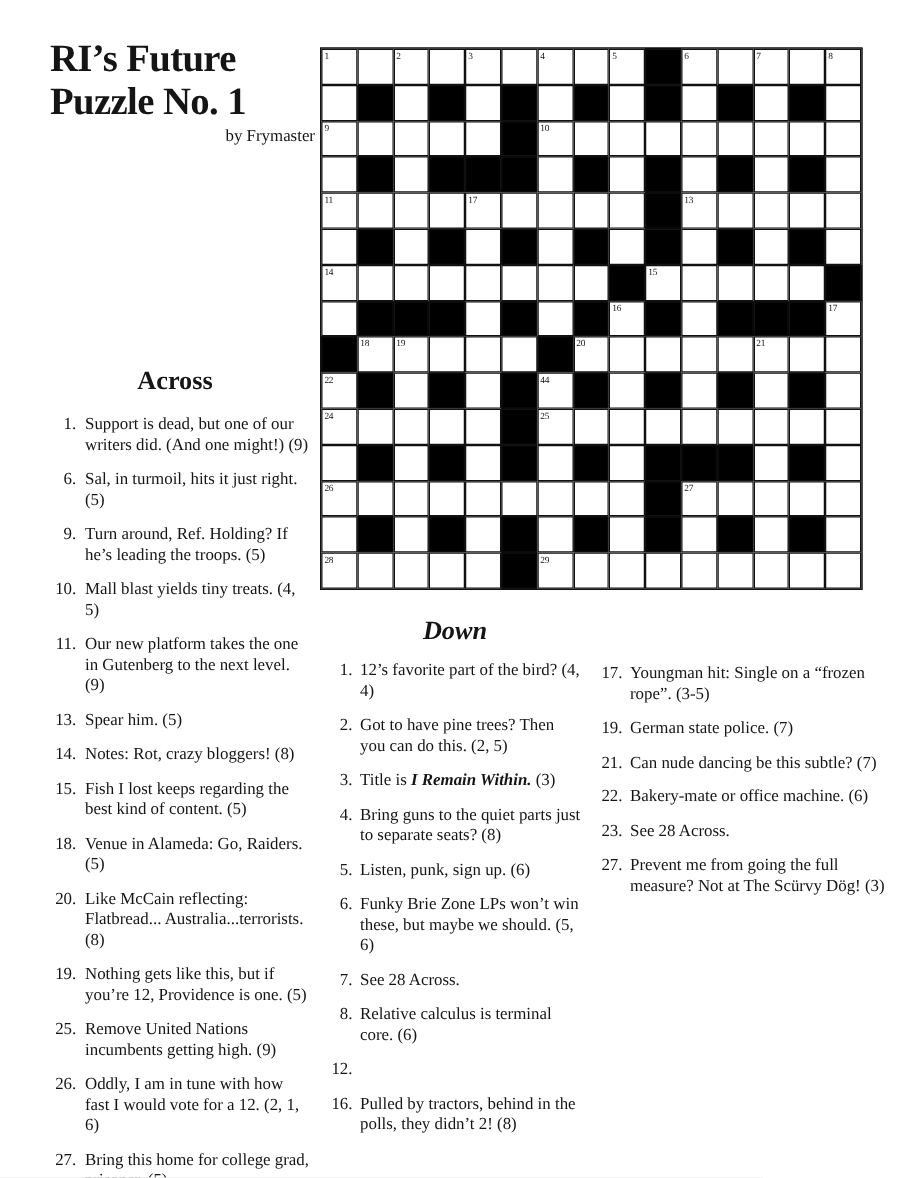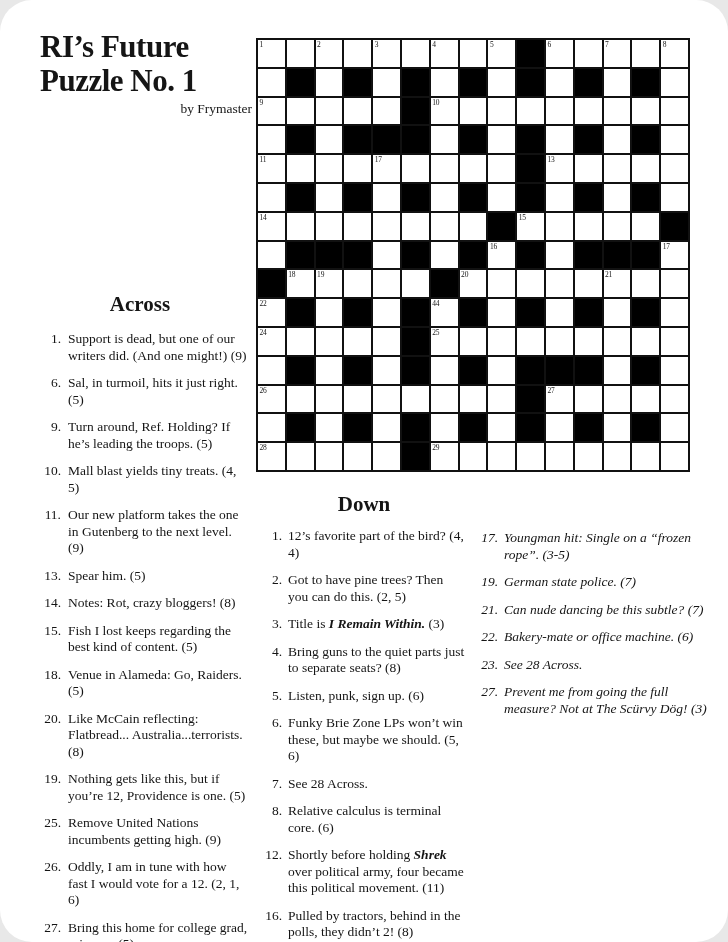--- a/index.html
+++ b/index.html
@@ -1,21 +1,20 @@
 <!DOCTYPE html>
 <html><head>
 <meta charset="utf-8">
 <style>
   html,body {margin:0; padding:0; background:#e8e8e8;}
   .page {
     position:relative; width:728px; height:942px; margin:0 auto;
     background:#ffffff; color:#151515;
     font-family:"Liberation Serif","DejaVu Serif",serif;
     overflow:hidden;
-    border-radius:32px;
   }
   
   .title-block {position:absolute; left:40px; top:30px; width:212px;}
   .title-block h1 {margin:0; font-size:31px; line-height:34px; font-weight:bold; letter-spacing:-0.5px;}
   .byline {font-size:13.5px; margin-top:3px;text-align:right;}
   
   .grid {
     position:absolute; left:256px; top:38px;
     display:grid; grid-template-columns:repeat(15,28.8px); grid-auto-rows:28.8px;
     border:1.5px solid #111; background:#111;
@@ -24,23 +23,23 @@
   .cell.black {background:#000000;}
   .cellnum {
     position:absolute; top:0px; left:1.5px;
     font-size:7.5px; line-height:9px; letter-spacing:-0.2px;
     font-family:"Liberation Serif","DejaVu Serif",serif; color:#151515;
   }
   
   h2 {margin:0; font-size:21px; line-height:25px; font-weight:bold; text-align:center; letter-spacing:0;}
   .across-section {position:absolute; left:32px; top:260px; width:216px;}
   .across-section h2 {margin-bottom:14px;margin-top:32px;}
-  .down-header {position:absolute; left:262px; top:492px; width:204px;}
+  .down-header {position:absolute; left:262px; top:492px; width:204px;font-style:italic;}
   .down-left  {position:absolute; left:260px; top:528px; width:206px;}
-  .down-right {position:absolute; left:476px; top:530px; width:238px;font-style:italic;}
+  .down-right {position:absolute; left:476px; top:530px; width:238px;}
   .clue {display:flex; align-items:flex-start; font-size:13.5px; line-height:16.5px; margin-bottom:11px;}
   .clue .num {flex:none; min-width:29px; text-align:right; padding-right:7px; white-space:nowrap;}
   .down-left .clue .num, .down-right .clue .num {min-width:22px; padding-right:6px;}
   .clue .txt {flex:1;}
   .it {font-style:italic;font-weight:bold;}
 </style>
 </head>
 <body>
 
 <div class="page">
@@ -433,21 +432,20 @@
       <div class="clue">
         <span class="num">7.</span>
         <span class="txt"><span>See 28 Across.</span></span>
       </div>
       <div class="clue">
         <span class="num">8.</span>
         <span class="txt"><span>Relative calculus is terminal core. (6)</span></span>
       </div>
       <div class="clue">
         <span class="num">12.</span>
-        <span class="txt"><span>Shortly before holding </span><span class="it">Shrek</span><span> over political army, four became this political movement. (11)</span></span>
       </div>
       <div class="clue">
         <span class="num">16.</span>
         <span class="txt"><span>Pulled by tractors, behind in the polls, they didn’t 2! (8)</span></span>
       </div>
     </div>
   <div class="down-right" id="down-clues-right">
       <div class="clue">
         <span class="num">17.</span>
         <span class="txt"><span>Youngman hit: Single on a “frozen rope”. (3-5)</span></span>

